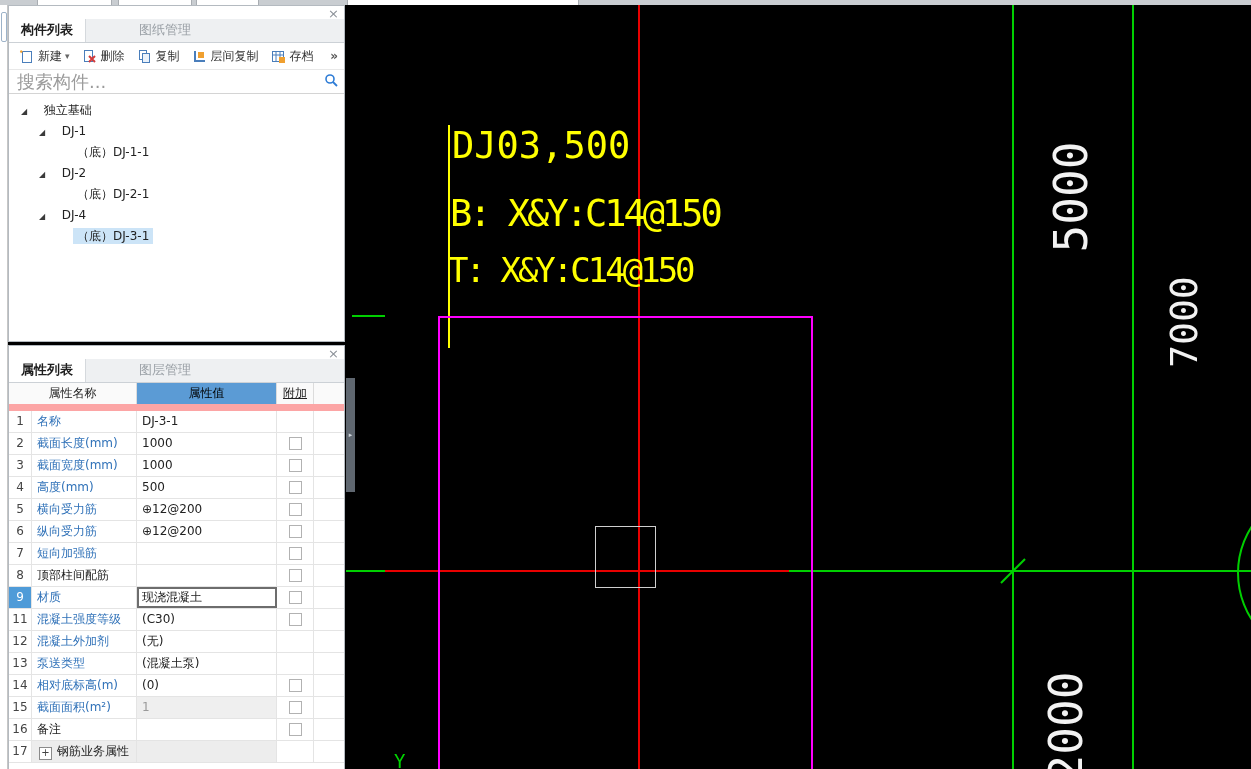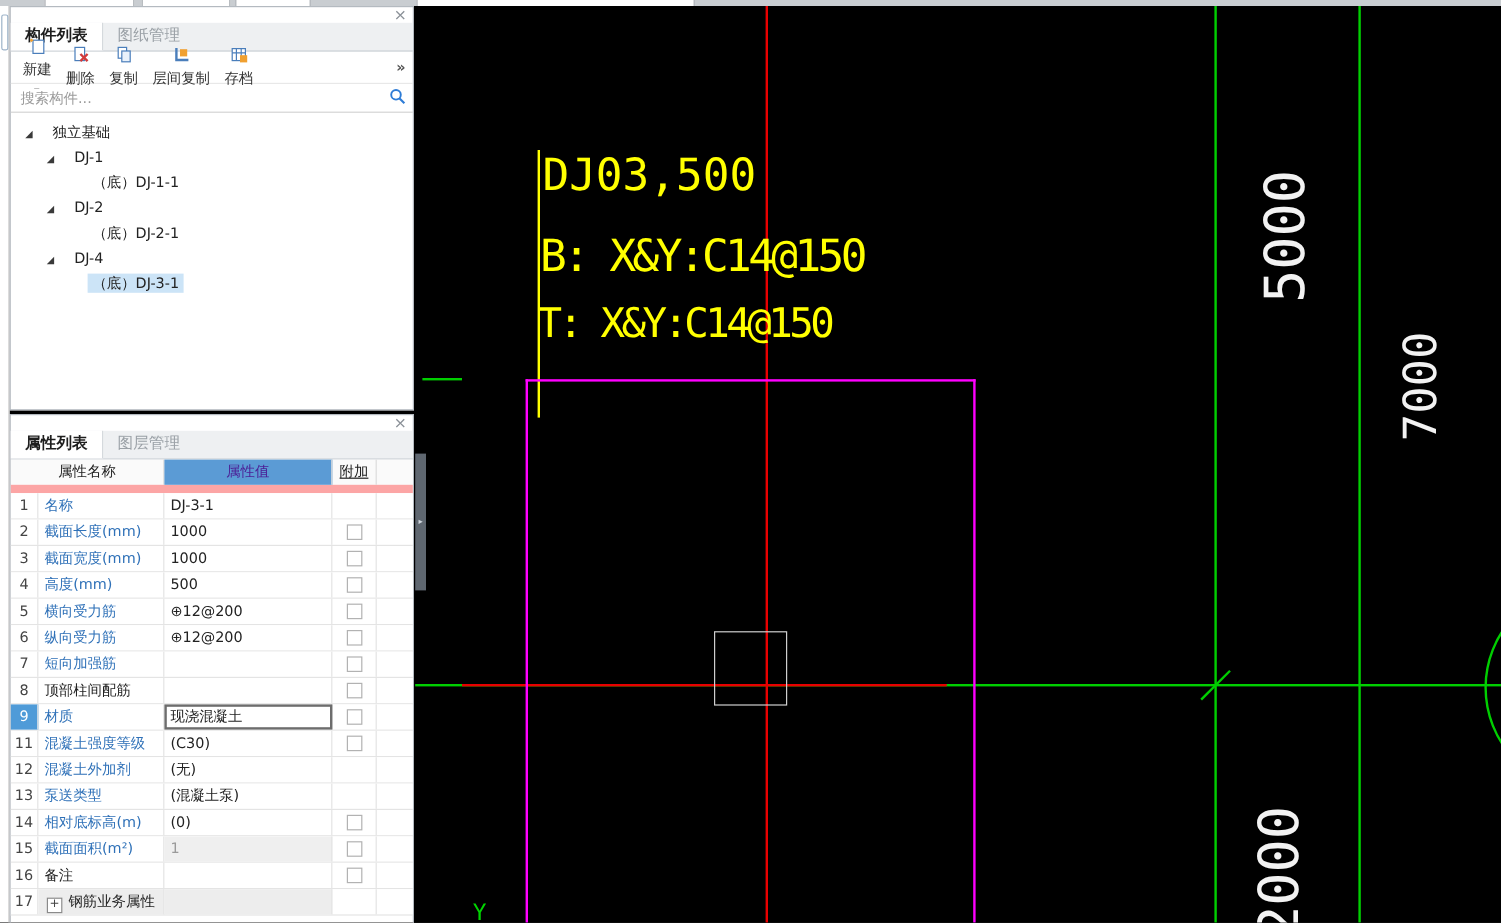--- a/index.html
+++ b/index.html
@@ -17,51 +17,51 @@
   #topstrip{position:absolute;left:0;top:0;width:1251px;height:5px;background:#c9cdd1;}
   .stripbox{position:absolute;top:0;height:5px;background:#ffffff;border-left:1px solid #a9adb2;border-right:1px solid #a9adb2;}
   #leftstrip{position:absolute;left:0;top:5px;width:8px;height:764px;background:#ffffff;border-right:1px solid #c6c6c6;box-sizing:border-box;}
   #leftstrip .minibtn{position:absolute;left:1px;top:7px;width:4px;height:28px;border:1px solid #9db3c9;border-radius:2px;background:#fff;}
 
   
   .panel{position:absolute;left:8px;width:337px;background:#ffffff;border:1px solid #b4bac0;box-sizing:border-box;}
   #panel-top{top:5px;height:337px;}
   #panel-props{top:345px;height:430px;}
   .closex{position:absolute;top:1px;right:5px;color:#8b9198;font-size:13px;line-height:13px;cursor:default;}
-  .tabbar{display:flex;margin-top:13px;height:23px;background:#eef0f2;border-bottom:1px solid #ccd1d6;}
+  .tabbar{display:flex;margin-top:13px;height:23px;background:#eef0f2;border-bottom:1px solid #ccd1d6;gap:41px;}
   .tab{padding:0 12px;line-height:22px;color:#9aa0a6;font-size:13px;}
   .tab.active{background:#ffffff;color:#1e1e1e;font-weight:bold;border-right:1px solid #d5d9dd;}
 
   
   .toolbar{display:flex;align-items:center;height:26px;padding:0 4px;border-bottom:1px solid #e8e8e8;}
-  .tbtn{display:flex;align-items:center;gap:4px;padding:0 6px;color:#333;white-space:nowrap;flex-direction:column;}
+  .tbtn{display:flex;align-items:center;gap:4px;padding:0 6px;color:#333;white-space:nowrap;}
   .tbtn svg{display:block;}
   .drop{color:#666;font-size:9px;margin-left:-1px;}
   .overflow{margin-left:auto;color:#555;font-weight:bold;font-size:12px;padding-right:2px;}
 
   
   .searchrow{display:flex;align-items:center;height:23px;border-bottom:1px solid #d4d4d4;padding:0 6px;}
-  .searchrow input{flex:1;border:none;outline:none;font-size:12px;color:#333;font-family:inherit;}
+  .searchrow input{flex:1;border:none;outline:none;font-size:18px;color:#333;font-family:inherit;}
   .searchrow input::placeholder{color:#9b9b9b;}
 
   
   #tree{padding-top:6px;}
   .titem{height:21px;line-height:21px;white-space:nowrap;}
   .titem .arrow{display:inline-block;width:15px;font-size:8px;color:#3a3a3a;}
   .titem.lv0{padding-left:12px;}
   .titem.lv1{padding-left:30px;}
   .titem.lv2{padding-left:64px;}
   .titem .tlabel{padding:1px 4px;}
   .titem .tlabel.sel{background:#cce4f7;}
 
   
   .ghead{display:flex;height:21px;line-height:20px;border-bottom:7px solid #fca5a5;background:#fafafa;}
   .gh{box-sizing:border-box;border-right:1px solid #dcdcdc;text-align:center;color:#222;}
   .gh-name{width:128px;}
-  .gh-val{width:140px;background:#5b9bd5;color:#4c1d95;}
+  .gh-val{width:140px;background:#5b9bd5;color:#000000;}
   .gh-extra{width:37px;text-decoration:underline;}
   .gh-fill{flex:1;border-right:none;}
   .prow{display:flex;height:21px;line-height:20px;border-bottom:1px solid #e4e4e4;background:#fff;}
   .cell{box-sizing:border-box;border-right:1px solid #e4e4e4;overflow:hidden;white-space:nowrap;}
   .c-num{width:23px;text-align:center;color:#444;}
   .c-num.sel{background:#4f9bd8;color:#fff;}
   .c-name{width:105px;padding-left:5px;color:#222;}
   .c-name.link{color:#2f71b8;}
   .c-val{width:140px;padding-left:5px;color:#222;}
   .c-val.editing{outline:2px solid #6d6d6d;outline-offset:-2px;}

